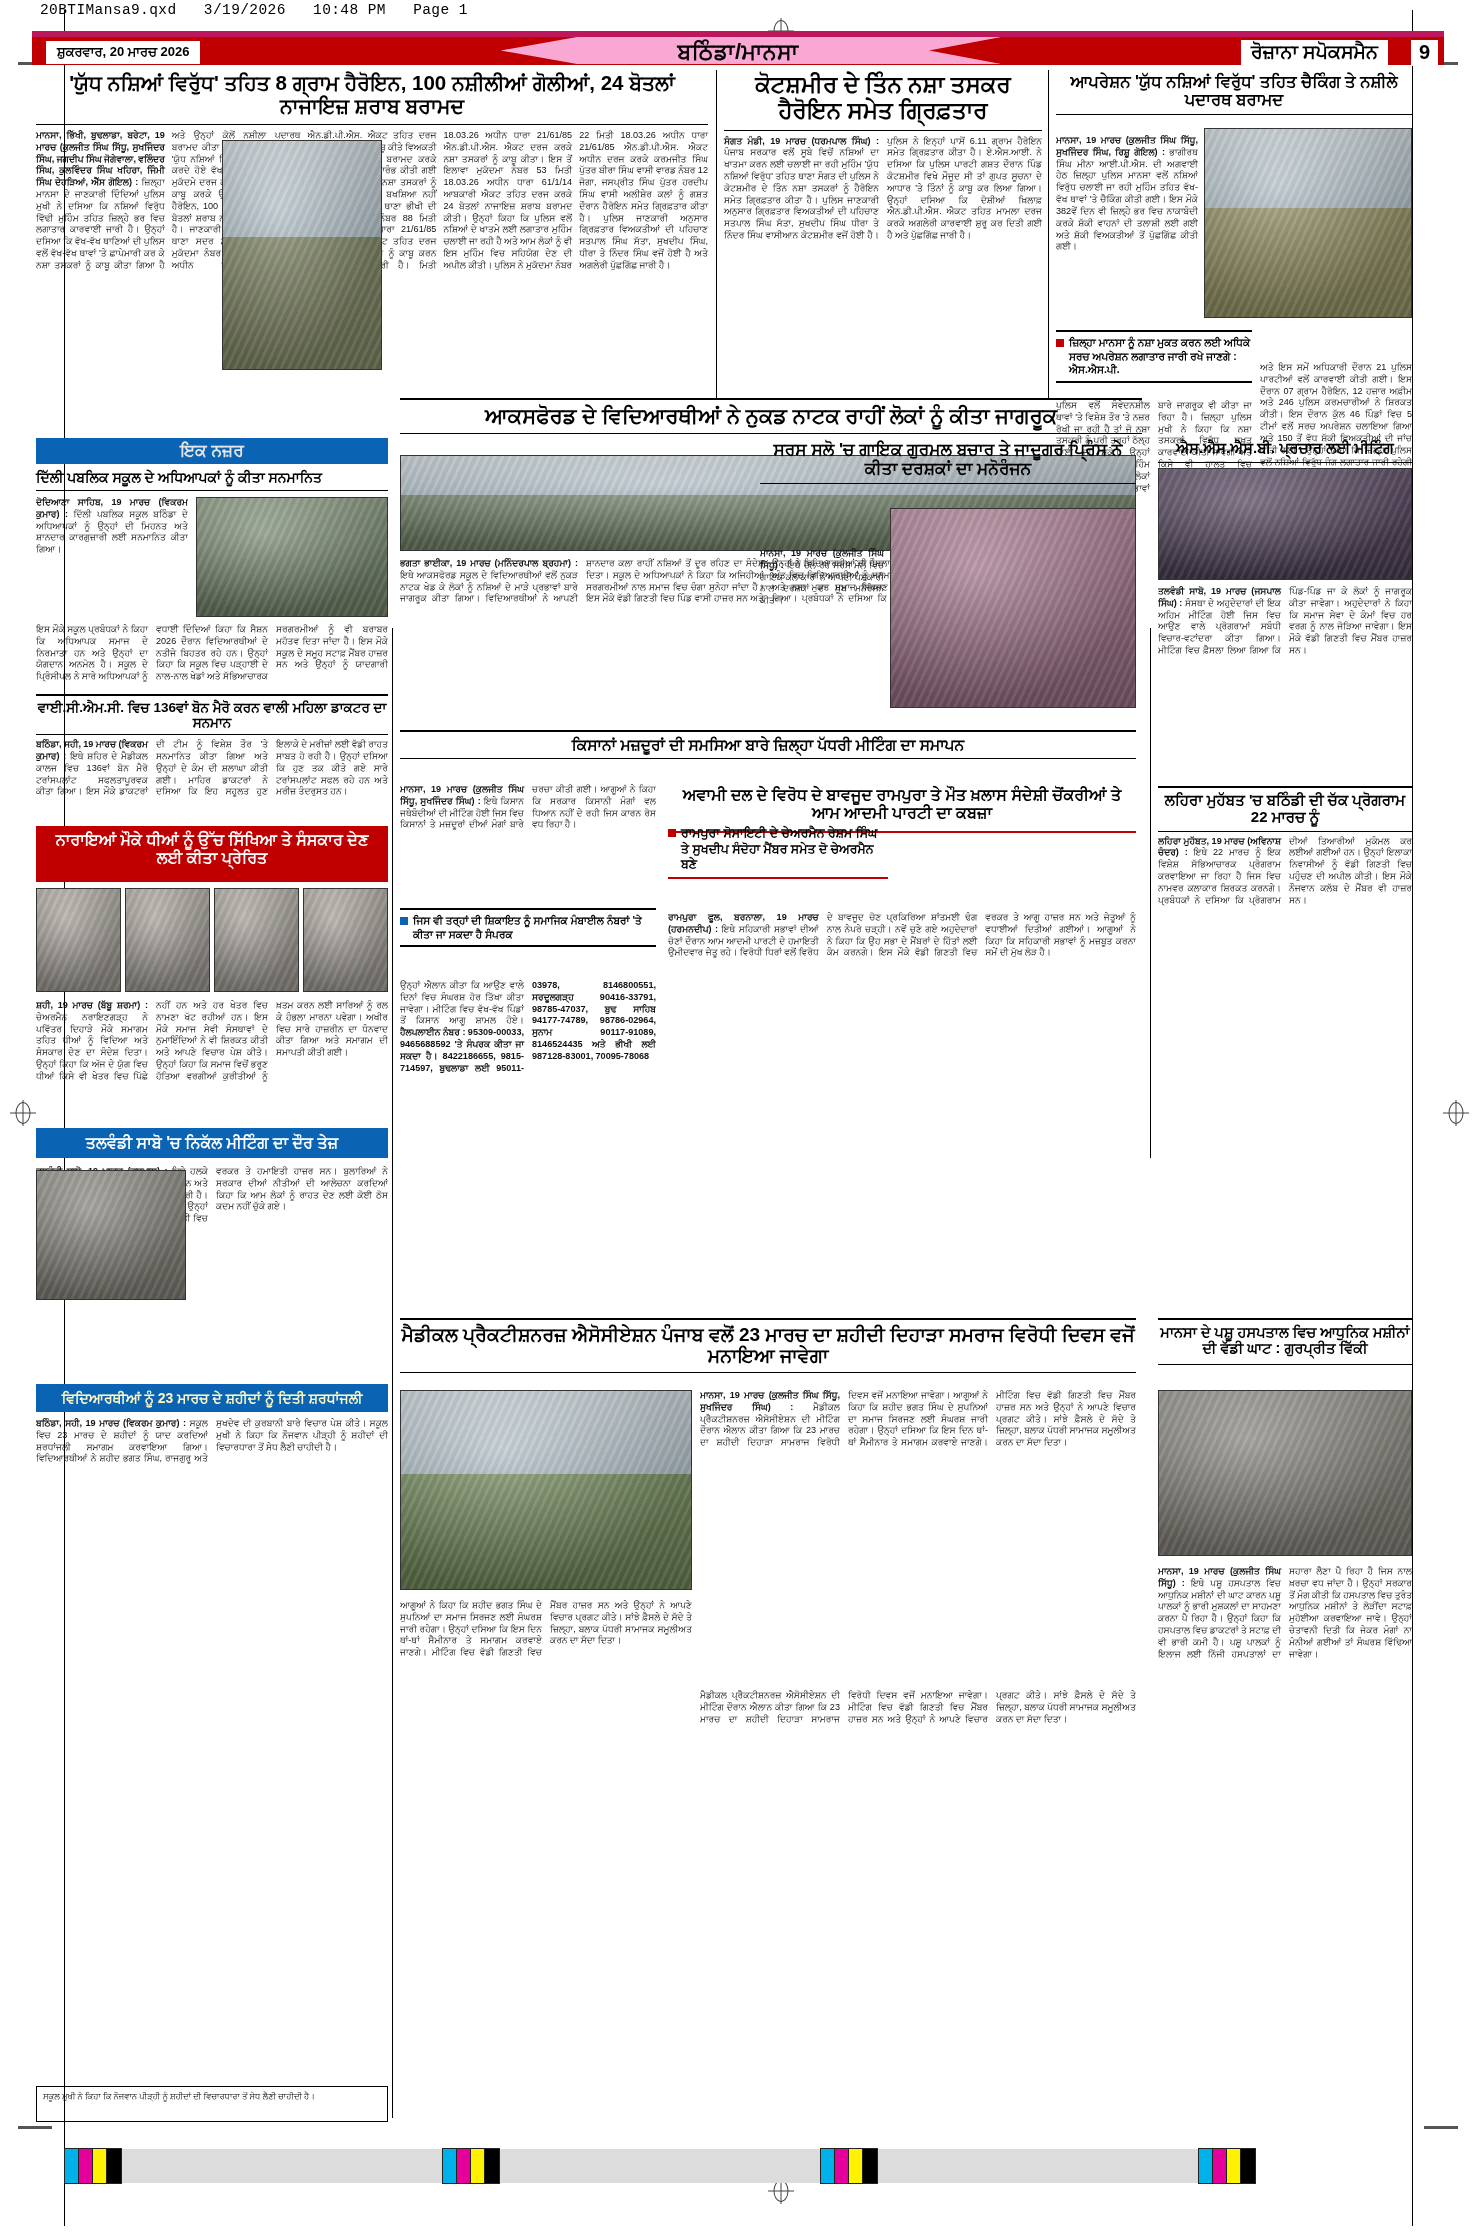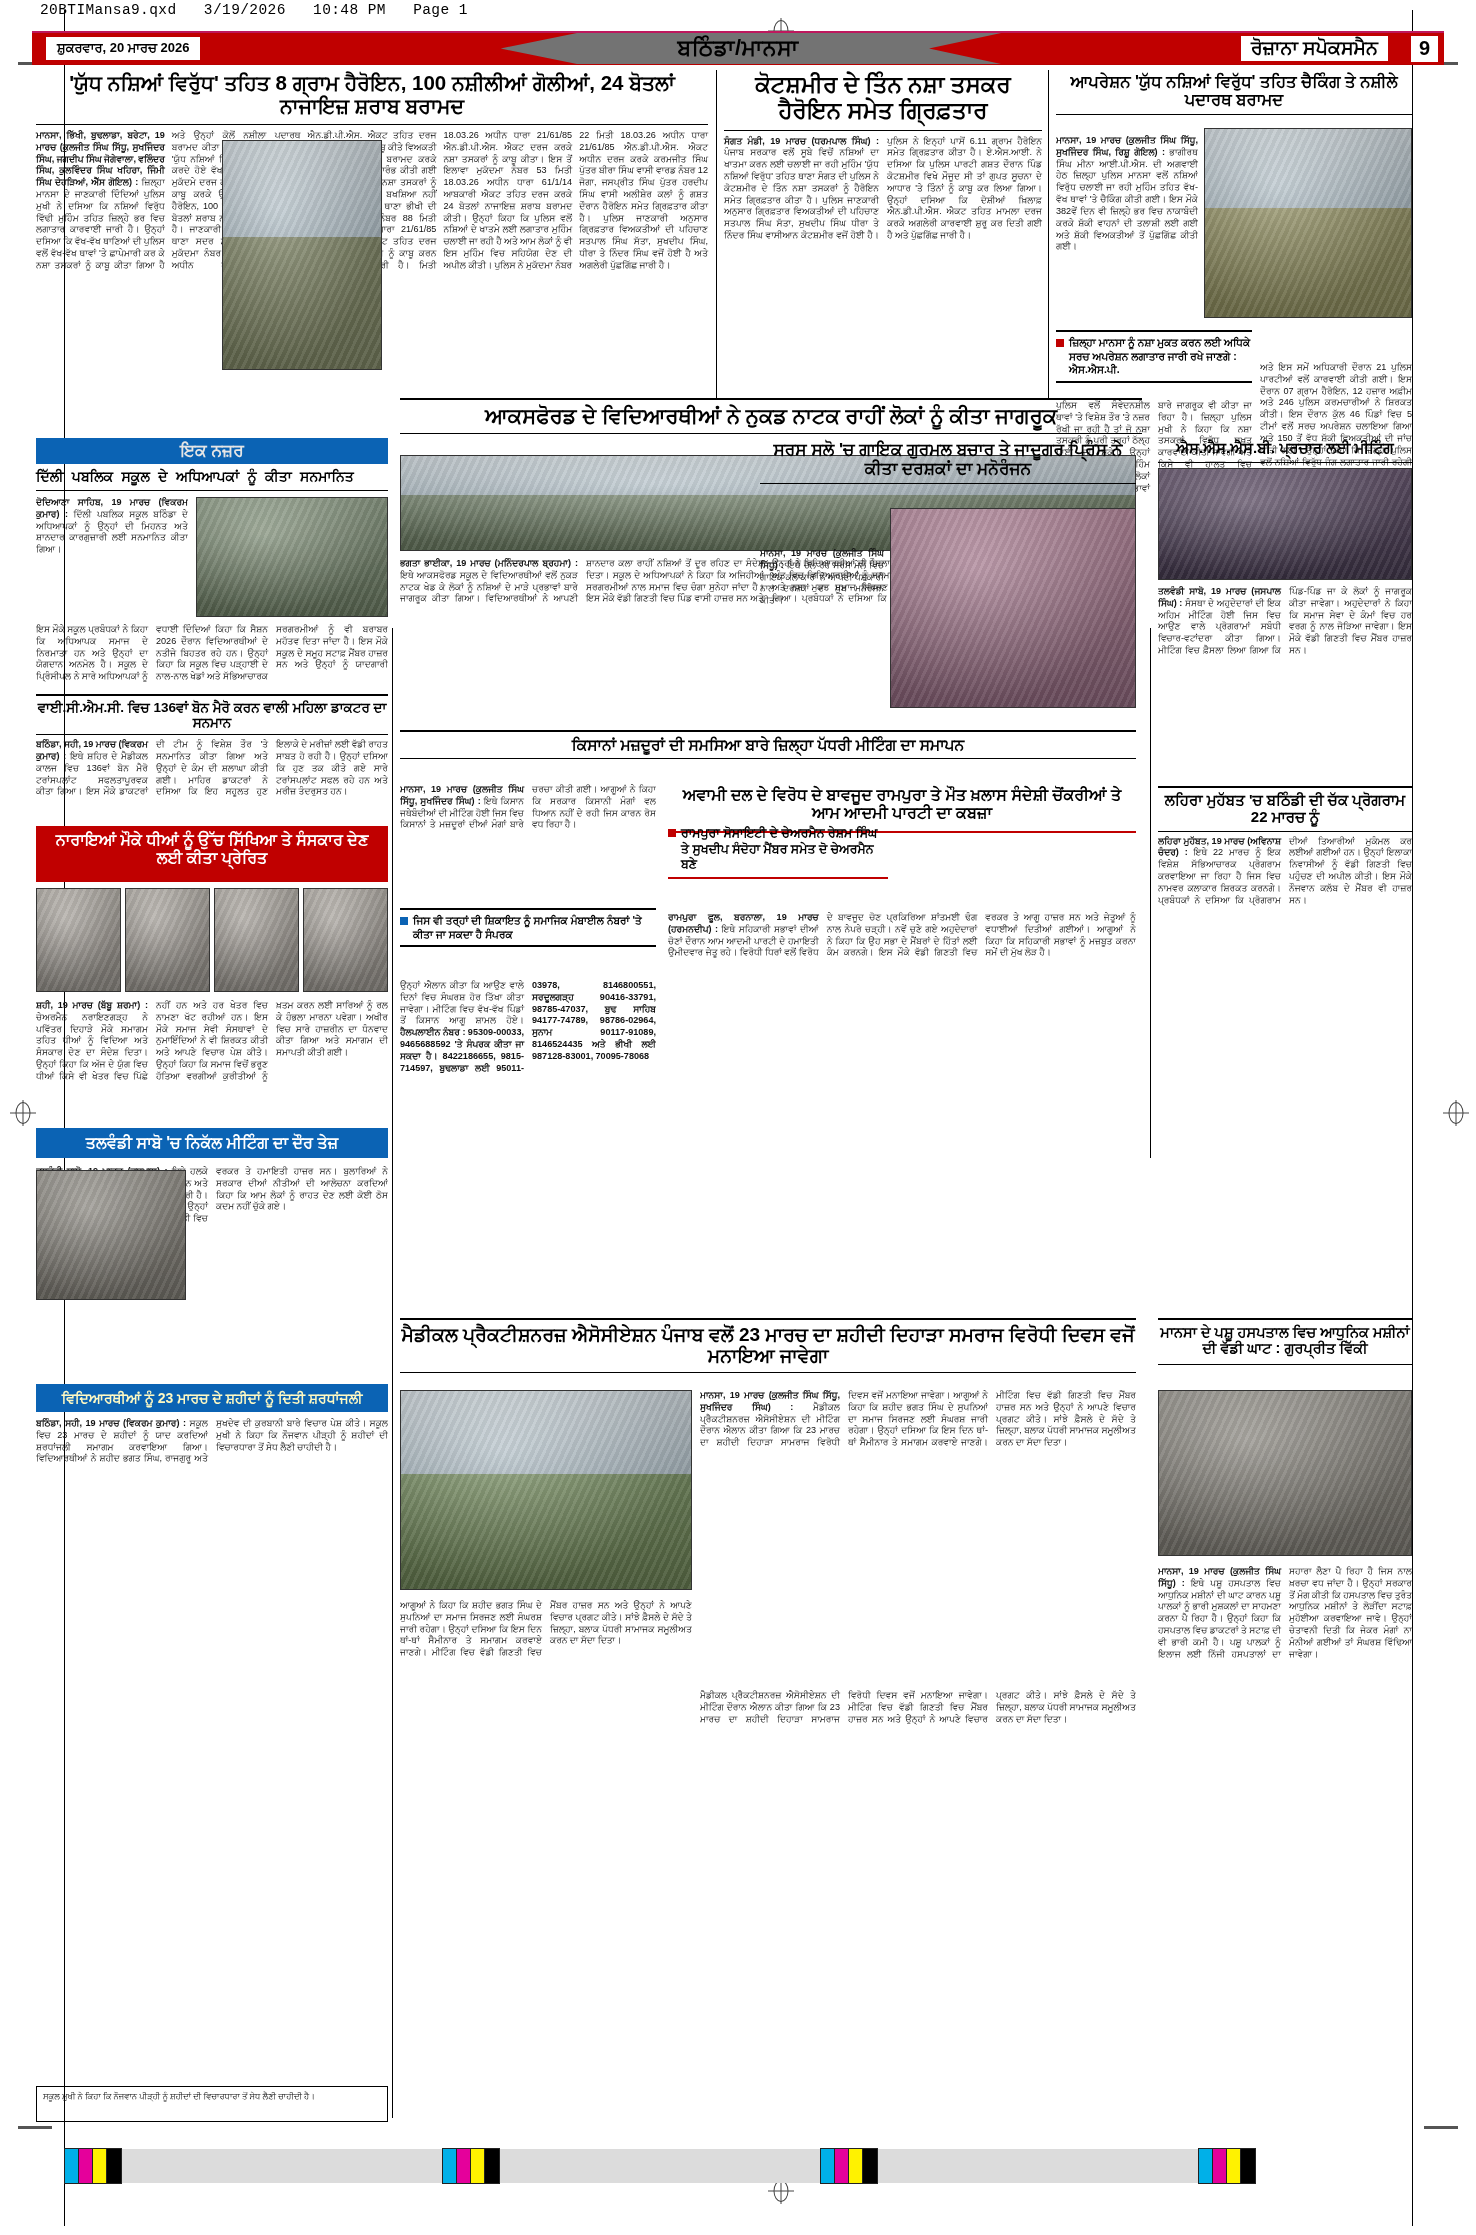--- a/index.html
+++ b/index.html
@@ -26,21 +26,21 @@
   
   .slug {
     position:absolute; left:40px; top:2px;
     font-family:"Liberation Mono", monospace;
     font-size:14.5px; letter-spacing:.4px; color:#000; white-space:pre;
   }
 
   
   .masthead {
     position:absolute; left:32px; top:31px; width:1412px; height:34px;
-    background:#737373; border-top:2px solid #be185d; border-bottom:1px solid #b70000;
+    background:#f9a8d4; border-top:6px solid #be185d; border-bottom:1px solid #b70000;
   }
   .mh-red-l { position:absolute; left:0; top:0; height:100%; width:545px; background:#c00000;
               clip-path: polygon(0 0, 100% 0, 86% 50%, 100% 100%, 0 100%); }
   .mh-red-r { position:absolute; right:0; top:0; height:100%; width:515px; background:#c00000;
               clip-path: polygon(14% 0, 100% 0, 100% 100%, 14% 100%, 0 50%); }
   .mh-date {
     position:absolute; left:14px; top:4px; background:#fff; border:1px solid #fff;
     padding:2px 10px 3px; font-size:13px; font-weight:bold; color:#000;
   }
   .mh-center {
@@ -207,21 +207,21 @@
     <span>ਅਤੇ ਇਸ ਸਮੇਂ ਅਧਿਕਾਰੀ ਦੌਰਾਨ 21 ਪੁਲਿਸ ਪਾਰਟੀਆਂ ਵਲੋਂ ਕਾਰਵਾਈ ਕੀਤੀ ਗਈ। ਇਸ ਦੌਰਾਨ 07 ਗ੍ਰਾਮ ਹੈਰੋਇਨ, 12 ਹਜ਼ਾਰ ਅਫ਼ੀਮ ਅਤੇ 246 ਪੁਲਿਸ ਕਰਮਚਾਰੀਆਂ ਨੇ ਸ਼ਿਰਕਤ ਕੀਤੀ।</span>
     <span>ਇਸ ਦੌਰਾਨ ਕੁੱਲ 46 ਪਿੰਡਾਂ ਵਿਚ 5 ਟੀਮਾਂ ਵਲੋਂ ਸਰਚ ਅਪਰੇਸ਼ਨ ਚਲਾਇਆ ਗਿਆ ਅਤੇ 150 ਤੋਂ ਵੱਧ ਸ਼ੱਕੀ ਵਿਅਕਤੀਆਂ ਦੀ ਜਾਂਚ ਕੀਤੀ ਗਈ।</span>
     <span>ਉਨ੍ਹਾਂ ਕਿਹਾ ਕਿ ਜ਼ਿਲ੍ਹਾ ਪੁਲਿਸ ਵਲੋਂ ਨਸ਼ਿਆਂ ਵਿਰੁੱਧ ਜੰਗ ਲਗਾਤਾਰ ਜਾਰੀ ਰਹੇਗੀ ਅਤੇ ਨਸ਼ਾ ਤਸਕਰਾਂ ਨੂੰ ਕਿਸੇ ਵੀ ਹਾਲਤ ਵਿਚ ਬਖ਼ਸ਼ਿਆ ਨਹੀਂ ਜਾਵੇਗਾ।</span>
   </div>
 
   <div class="blk" style="left:36px; top:438px; width:352px; height:26px; background:#0b63b4;">
     <div class="sec-title" style="color:#e5e5e5; font-size:17px; line-height:26px;">ਇਕ ਨਜ਼ਰ</div>
   </div>
 
   <div class="blk" style="left:36px; top:470px; width:352px;">
-    <div class="hl" style="font-size:14px; text-align:left; padding-bottom:4px;font-family:Liberation Mono, monospace;">ਦਿੱਲੀ ਪਬਲਿਕ ਸਕੂਲ ਦੇ ਅਧਿਆਪਕਾਂ ਨੂੰ ਕੀਤਾ ਸਨਮਾਨਿਤ</div>
+    <div class="hl" style="font-size:14px; text-align:left; padding-bottom:4px;">ਦਿੱਲੀ ਪਬਲਿਕ ਸਕੂਲ ਦੇ ਅਧਿਆਪਕਾਂ ਨੂੰ ਕੀਤਾ ਸਨਮਾਨਿਤ</div>
     <div class="thin-rule" style="margin-bottom:4px;"></div>
   </div>
   <div class="photo crowd" style="position:absolute; left:196px; top:497px; width:192px; height:120px; border:1px solid #333;"></div>
   <div class="blk body-col" style="left:36px; top:497px; width:152px; height:122px; overflow:hidden;">
     <span class="byline">ਦੋਦਿਆਣਾ ਸਾਹਿਬ, 19 ਮਾਰਚ (ਵਿਕਰਮ ਕੁਮਾਰ) :</span>
     <span>ਦਿੱਲੀ ਪਬਲਿਕ ਸਕੂਲ ਬਠਿੰਡਾ ਦੇ ਅਧਿਆਪਕਾਂ ਨੂੰ ਉਨ੍ਹਾਂ ਦੀ ਮਿਹਨਤ ਅਤੇ ਸ਼ਾਨਦਾਰ ਕਾਰਗੁਜ਼ਾਰੀ ਲਈ ਸਨਮਾਨਿਤ ਕੀਤਾ ਗਿਆ।</span>
   </div>
   <div class="blk body-col cols3" style="left:36px; top:624px; width:352px; height:64px; overflow:hidden;">
     <span>ਇਸ ਮੌਕੇ ਸਕੂਲ ਪ੍ਰਬੰਧਕਾਂ ਨੇ ਕਿਹਾ ਕਿ ਅਧਿਆਪਕ ਸਮਾਜ ਦੇ ਨਿਰਮਾਤਾ ਹਨ ਅਤੇ ਉਨ੍ਹਾਂ ਦਾ ਯੋਗਦਾਨ ਅਨਮੋਲ ਹੈ।</span>
     <span>ਸਕੂਲ ਦੇ ਪ੍ਰਿੰਸੀਪਲ ਨੇ ਸਾਰੇ ਅਧਿਆਪਕਾਂ ਨੂੰ ਵਧਾਈ ਦਿੰਦਿਆਂ ਕਿਹਾ ਕਿ ਸੈਸ਼ਨ 2026 ਦੌਰਾਨ ਵਿਦਿਆਰਥੀਆਂ ਦੇ ਨਤੀਜੇ ਬਿਹਤਰ ਰਹੇ ਹਨ।</span>

